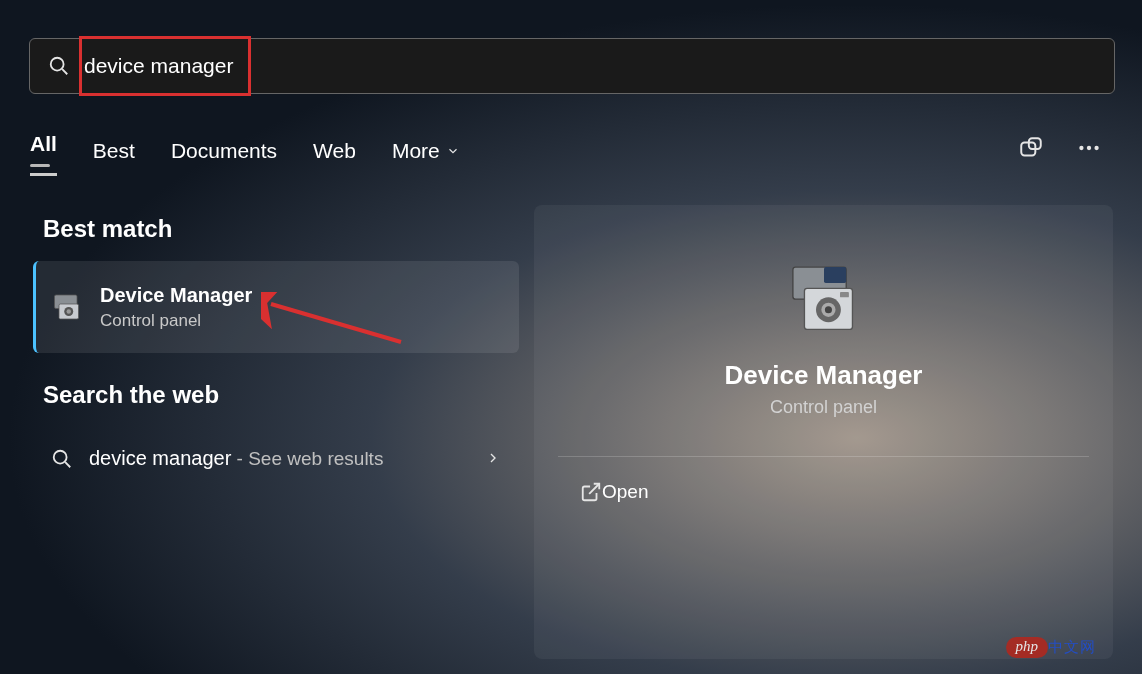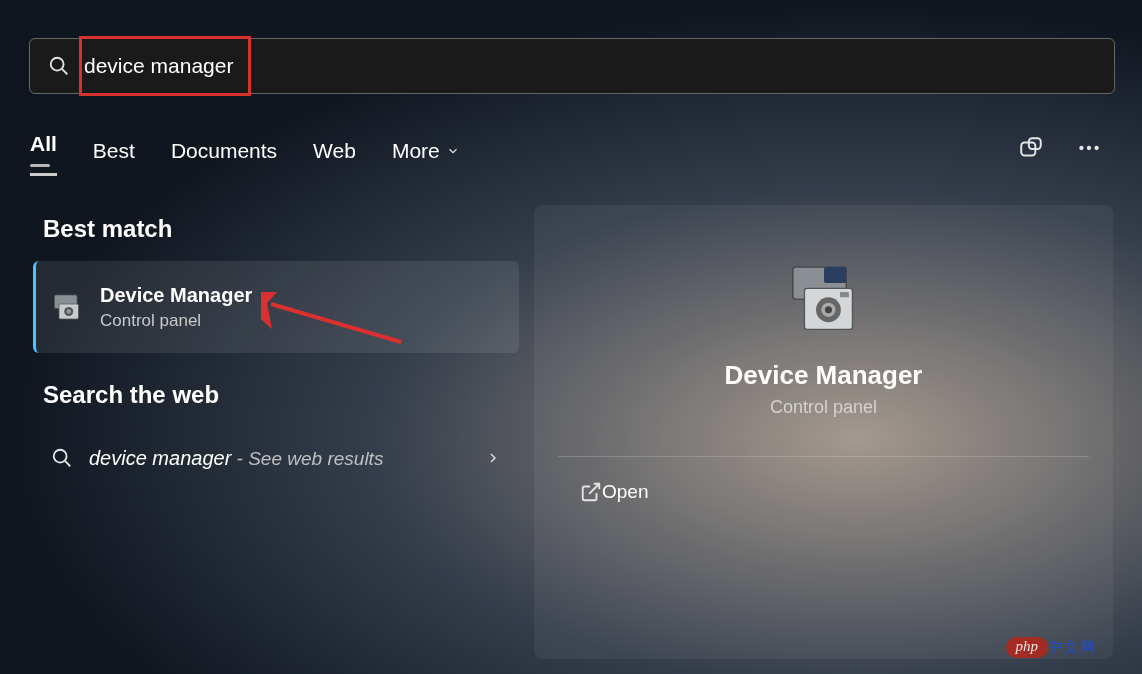--- a/index.html
+++ b/index.html
@@ -120,21 +120,21 @@
     .bm-title { font-size: 20px; font-weight: 600; }
     .bm-sub { font-size: 17px; color: #c9c9c9; margin-top: 4px; }
     .web-item {
       display: flex;
       align-items: center;
       height: 62px;
       padding: 0 18px;
       cursor: pointer;
       justify-content: space-between;
     }
-    .web-left { display: flex; align-items: flex-start; gap: 16px; font-style: italic; }
+    .web-left { display: flex; align-items: flex-end; gap: 16px; }
     .web-text { font-size: 20px; }
     .web-suffix { color: #c0c0c0; font-size: 19px; }
     .chev-right { width: 16px; height: 16px; }
     .right-panel {
       position: absolute;
       top: 205px;
       left: 534px;
       width: 579px;
       height: 454px;
       background: rgba(255,255,255,0.05);

